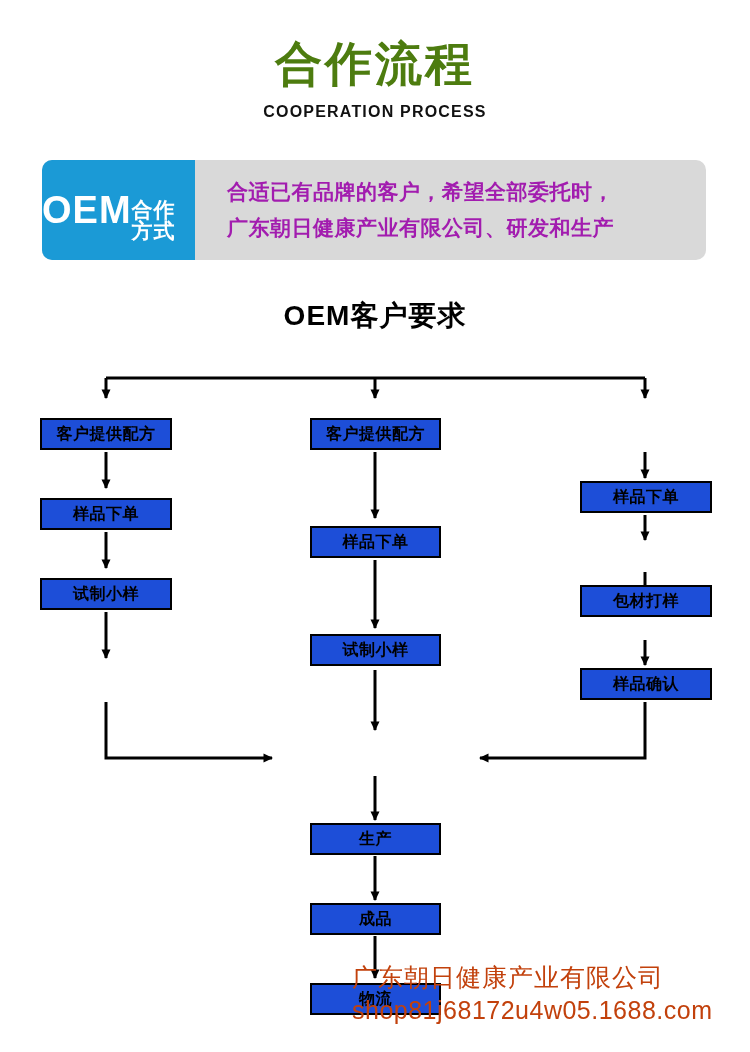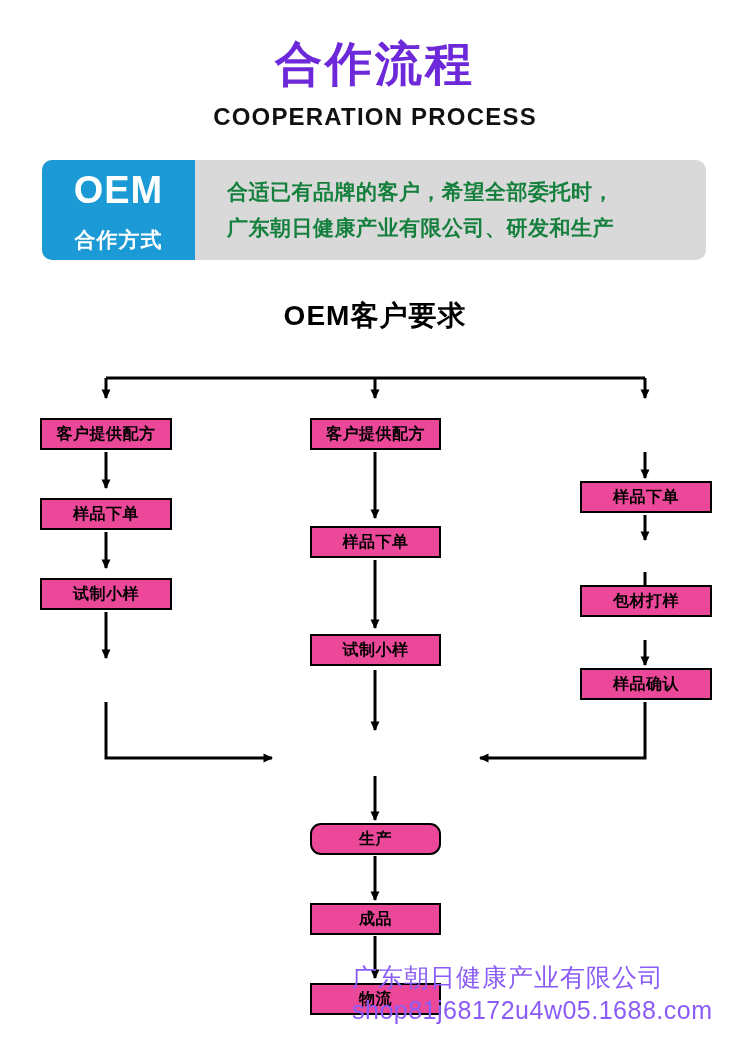--- a/index.html
+++ b/index.html
@@ -22,24 +22,24 @@
     left: 0; top: 0;
     width: 750px;
     text-align: center;
   }
   #title-cn {
     font-size: 47px;
     font-weight: bold;
     letter-spacing: 3px;
     line-height: 1;
     margin-top: 40px;
-    color: #6d28d9;
+    color: #4d7c0f;
   }
   #title-en {
-    font-size: 24px;
+    font-size: 16px;
     font-weight: bold;
     letter-spacing: 1.2px;
     margin-top: 16px;
     color: #111;
   }
 
   
   #oem-banner {
     position: absolute;
     left: 42px;
@@ -56,21 +56,21 @@
     border-radius: 10px;
   }
   #oem-badge {
     position: absolute;
     left: 0; top: 0;
     width: 153px;
     height: 100px;
     background: #1b9ad6;
     border-radius: 10px 0 0 10px;
     display: flex;
-    flex-direction: column;
+    flex-direction: row;
     align-items: center;
     justify-content: center;
     color: #ffffff;
   }
   #oem-badge-main {
     font-size: 38px;
     font-weight: bold;
     line-height: 1;
     letter-spacing: 1px;
   }
@@ -89,21 +89,21 @@
     display: flex;
     flex-direction: column;
     justify-content: center;
     padding-left: 32px;
     box-sizing: border-box;
   }
   .oem-desc-line {
     font-size: 21px;
     font-weight: bold;
     line-height: 36px;
-    color: #15803d;
+    color: #a21caf;
     letter-spacing: 0.5px;
   }
 
   
   #section-heading {
     position: absolute;
     left: 0;
     top: 297px;
     width: 750px;
     text-align: center;
@@ -115,21 +115,21 @@
   
   #flow {
     position: absolute;
     left: 0; top: 0;
     width: 750px;
     height: 1052px;
   }
   .node {
     position: absolute;
     border: 2px solid #000;
-    background: #ec4899;
+    background: #1d4ed8;
     box-sizing: border-box;
     height: 32px;
     display: flex;
     align-items: center;
     justify-content: center;
     font-size: 16px;
     font-weight: bold;
     letter-spacing: 0.5px;
     white-space: nowrap;
   }
@@ -145,21 +145,21 @@
     height: 1052px;
     pointer-events: none;
   }
 
   
   #watermark {
     position: absolute;
     left: 352px;
     top: 962px;
     width: 398px;
-    color: #8b5cf6;
+    color: #c2410c;
     pointer-events: none;
   }
   #wm-line1 {
     font-size: 25px;
     line-height: 30px;
     letter-spacing: 1px;
     white-space: nowrap;
   }
   #wm-line2 {
     font-size: 25px;
@@ -232,21 +232,21 @@
     </g>
   </svg>
 
   <div class="node col-left" style="top:418px;">客户提供配方</div>
   <div class="node col-left" style="top:498px;">样品下单</div>
   <div class="node col-left" style="top:578px;">试制小样</div>
 
   <div class="node col-mid" style="top:418px;">客户提供配方</div>
   <div class="node col-mid" style="top:526px;">样品下单</div>
   <div class="node col-mid" style="top:634px;">试制小样</div>
-  <div class="node col-mid" style="top:823px;border-radius:11px;">生产</div>
+  <div class="node col-mid" style="top:823px;">生产</div>
   <div class="node col-mid" style="top:903px;">成品</div>
   <div class="node col-mid" style="top:983px;">物流</div>
 
   <div class="node col-right" style="top:481px;">样品下单</div>
   <div class="node col-right" style="top:585px;">包材打样</div>
   <div class="node col-right" style="top:668px;">样品确认</div>
 </div>
 
 <div id="watermark">
   <div id="wm-line1">广东朝日健康产业有限公司</div>

